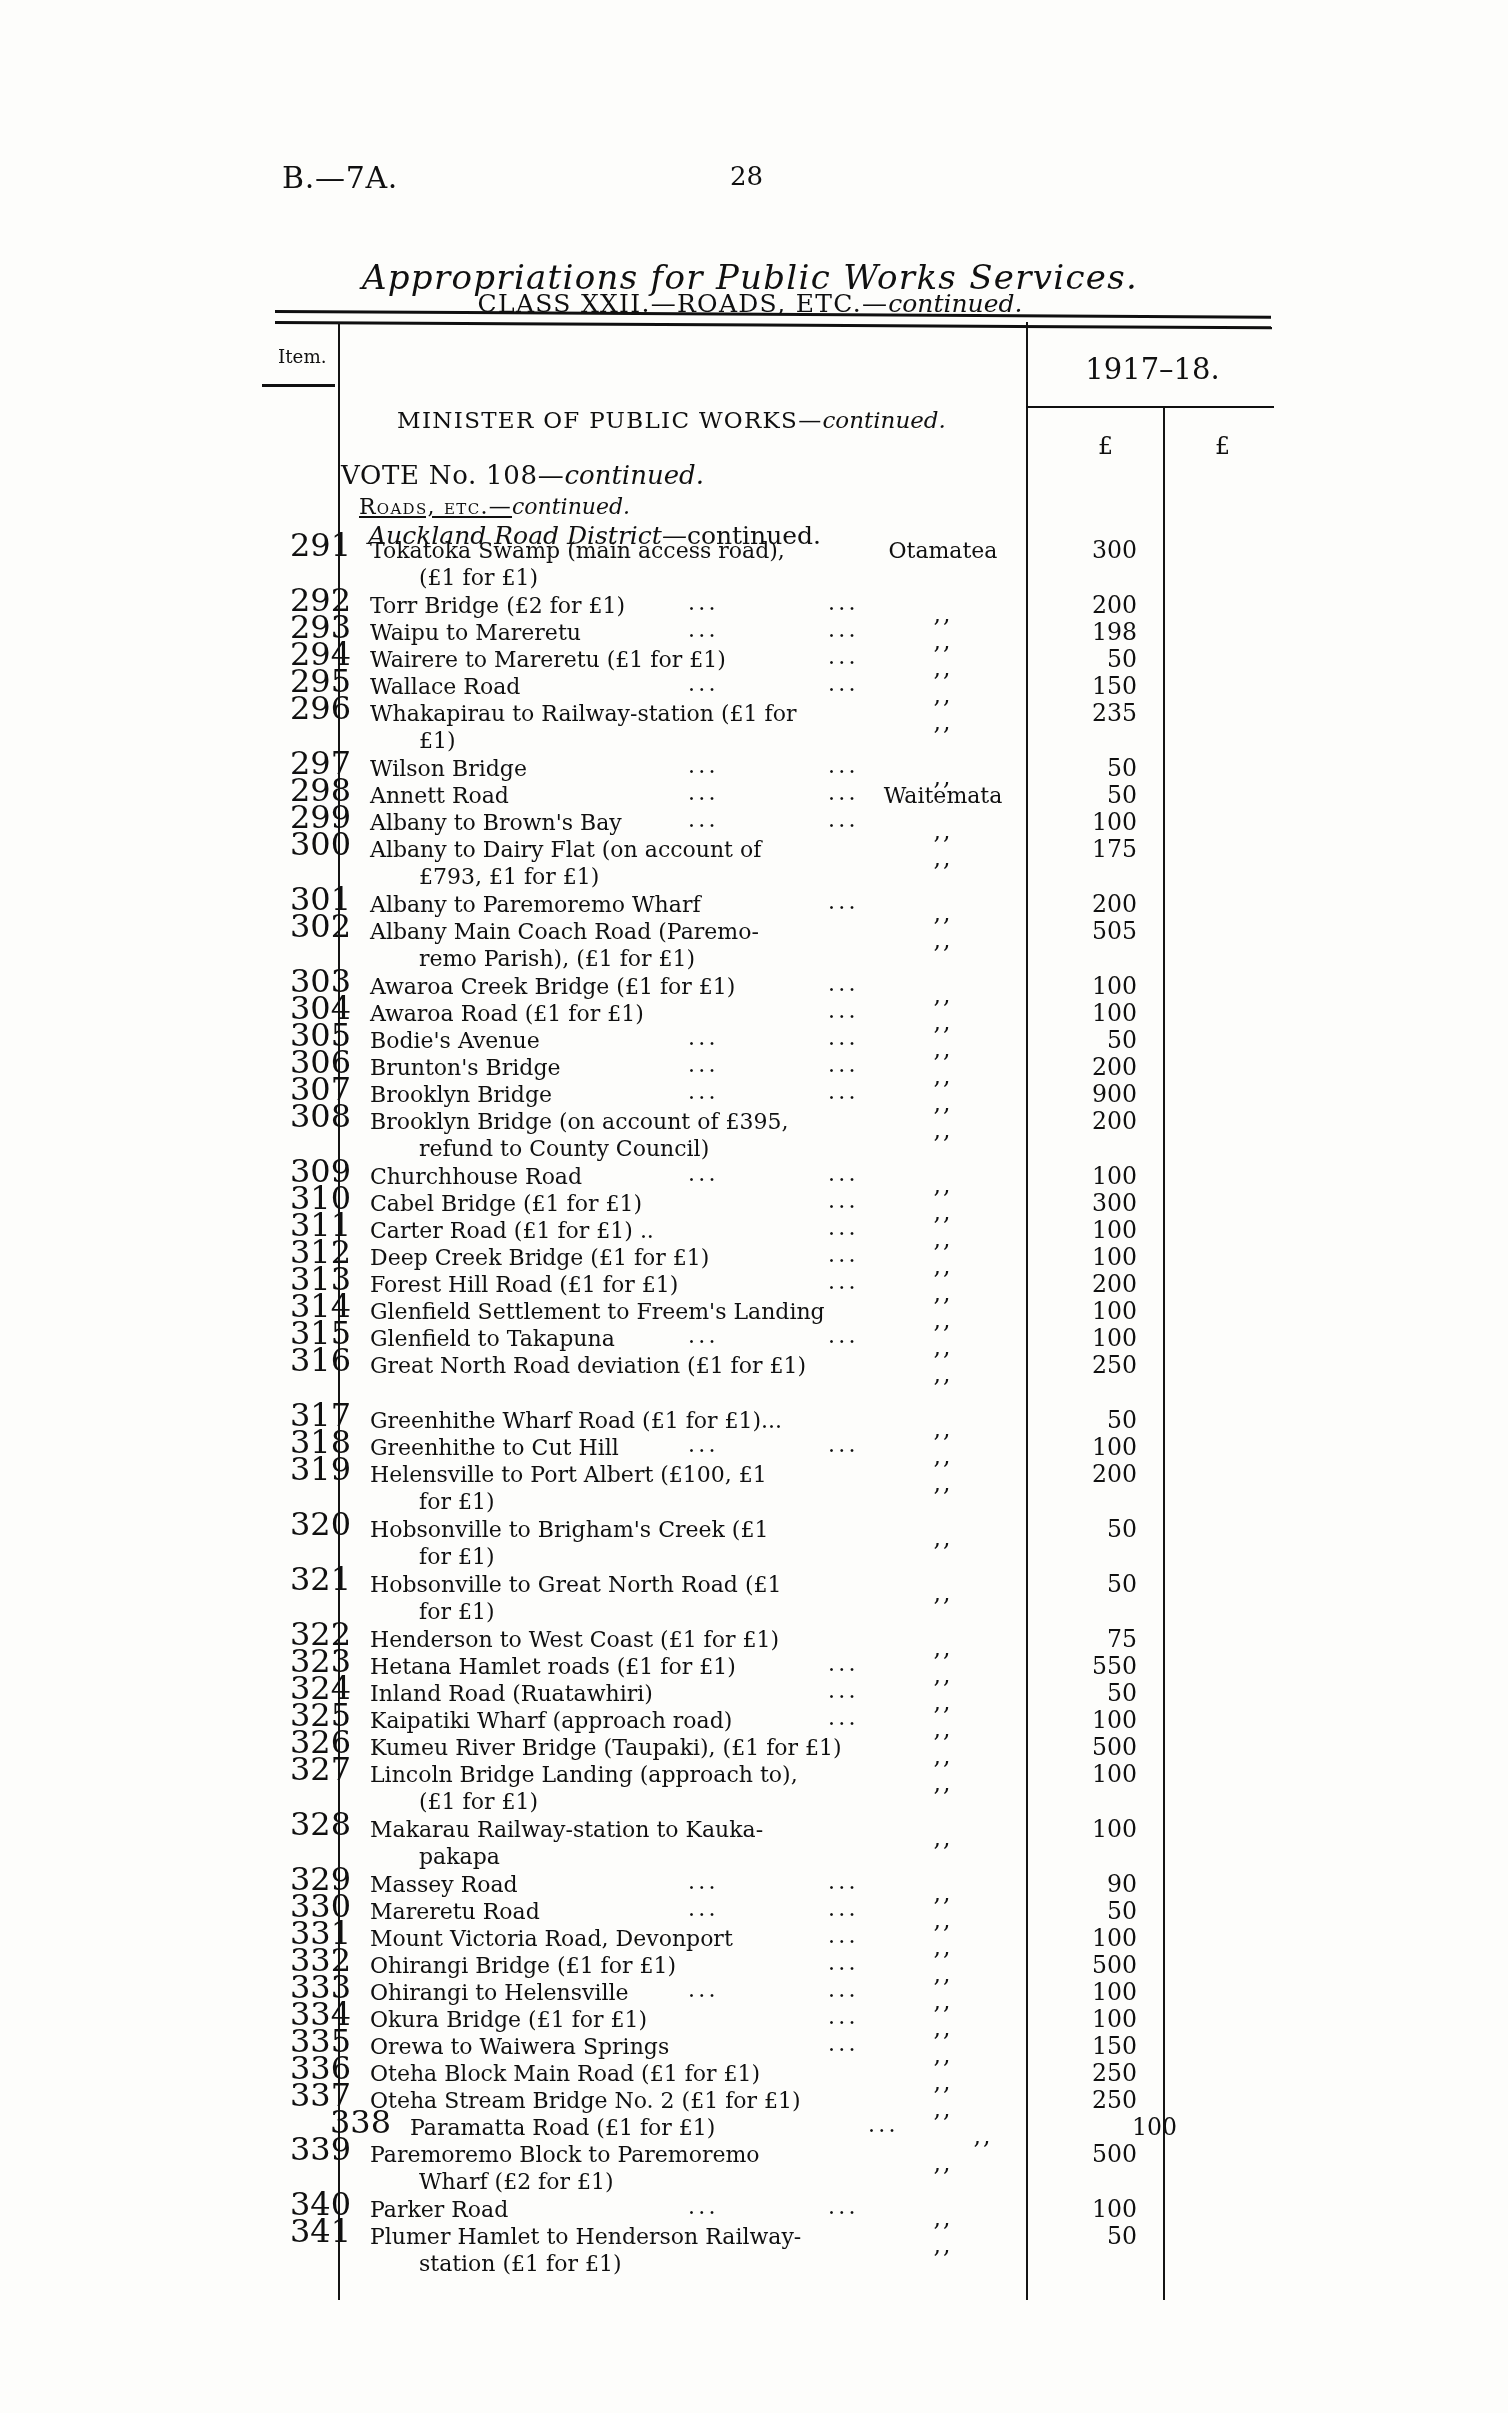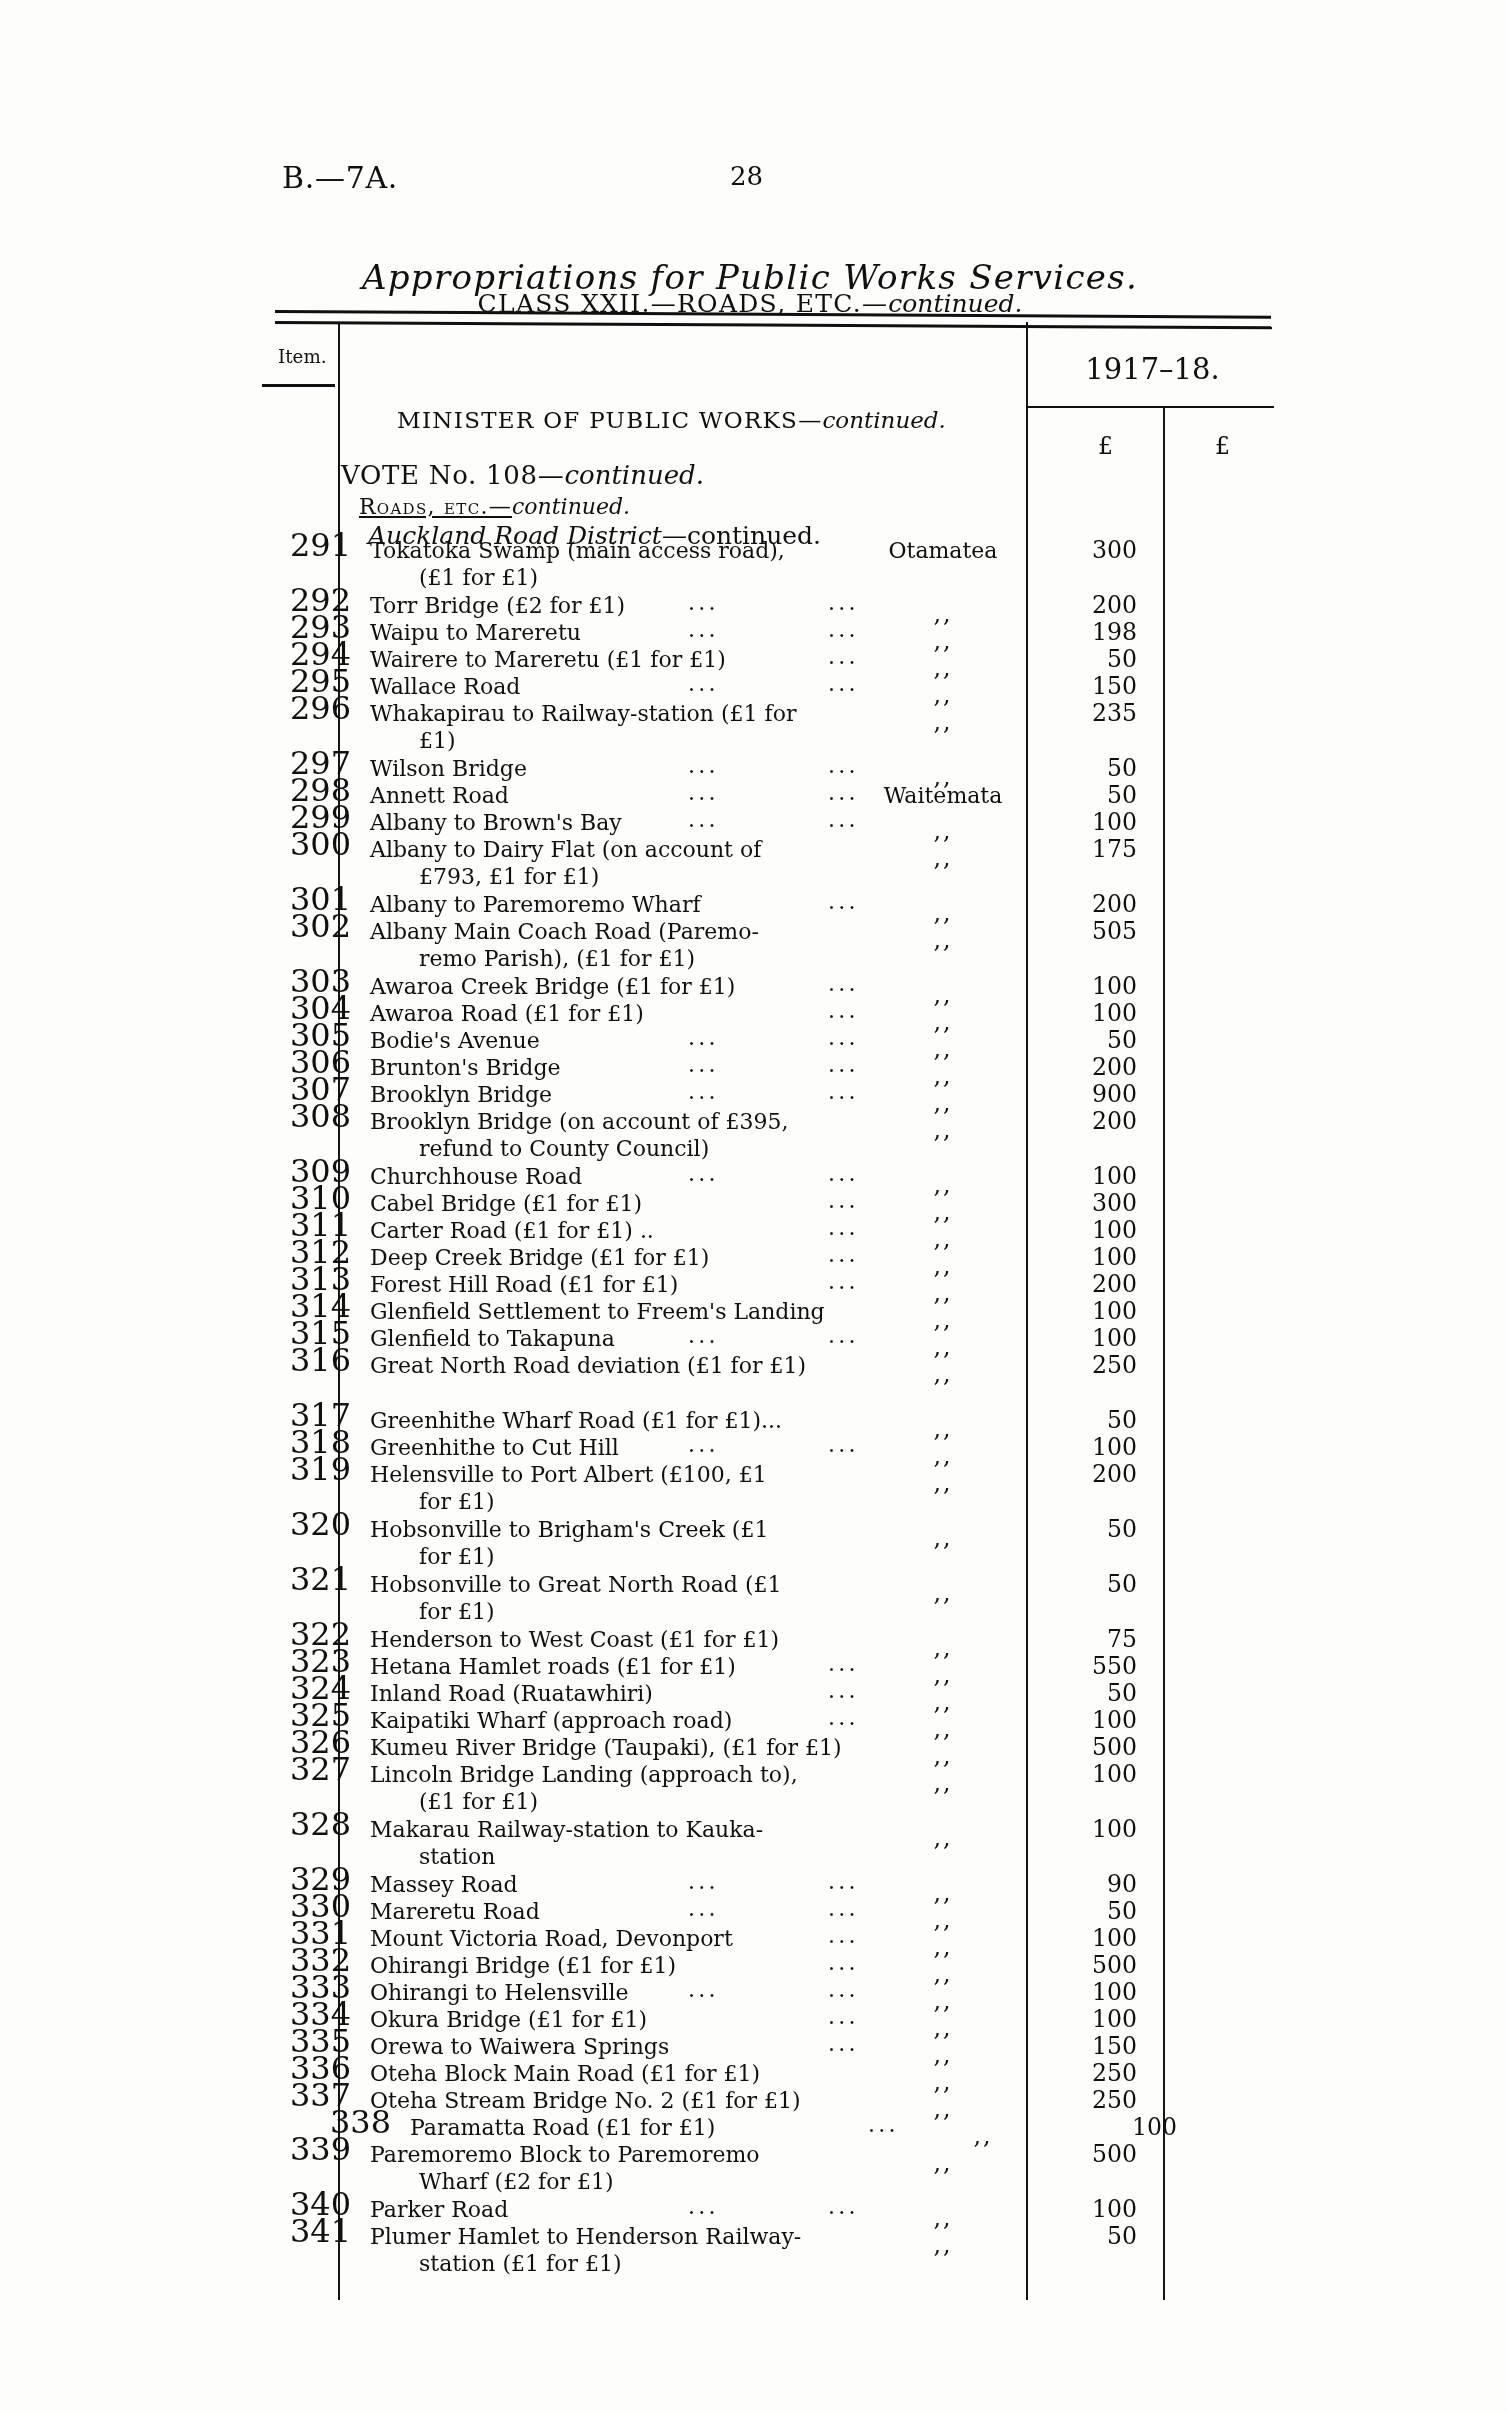--- a/index.html
+++ b/index.html
@@ -528,21 +528,21 @@
     </div>
 
     <span class="loc ditto">,,</span>
     <span class="amt">100</span>
   </div>
 
   <div class="row" style="height: 55px;">
     <span class="it">328</span>
     <div class="desc">
       <span>Makarau Railway-station to Kauka-</span>
-      <span class="d2">station</span>
+      <span class="d2">pakapa</span>
     </div>
 
     <span class="loc ditto">,,</span>
     <span class="amt">100</span>
   </div>
 
   <div class="row" style="height: 27px;">
     <span class="it">329</span>
     <div class="desc">
       <span>Massey Road</span>

